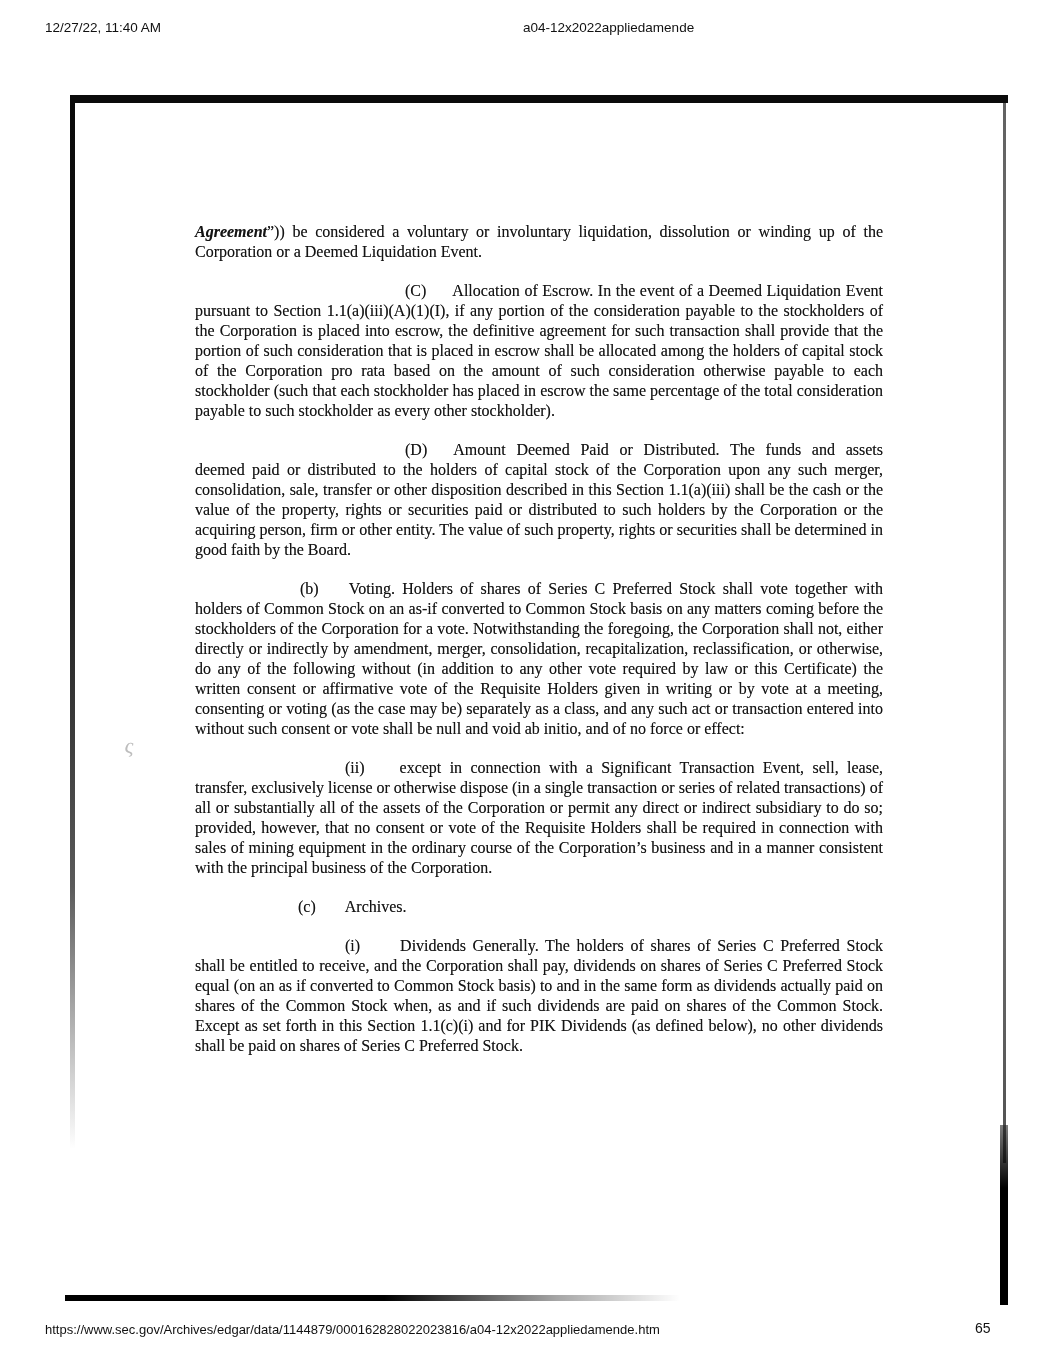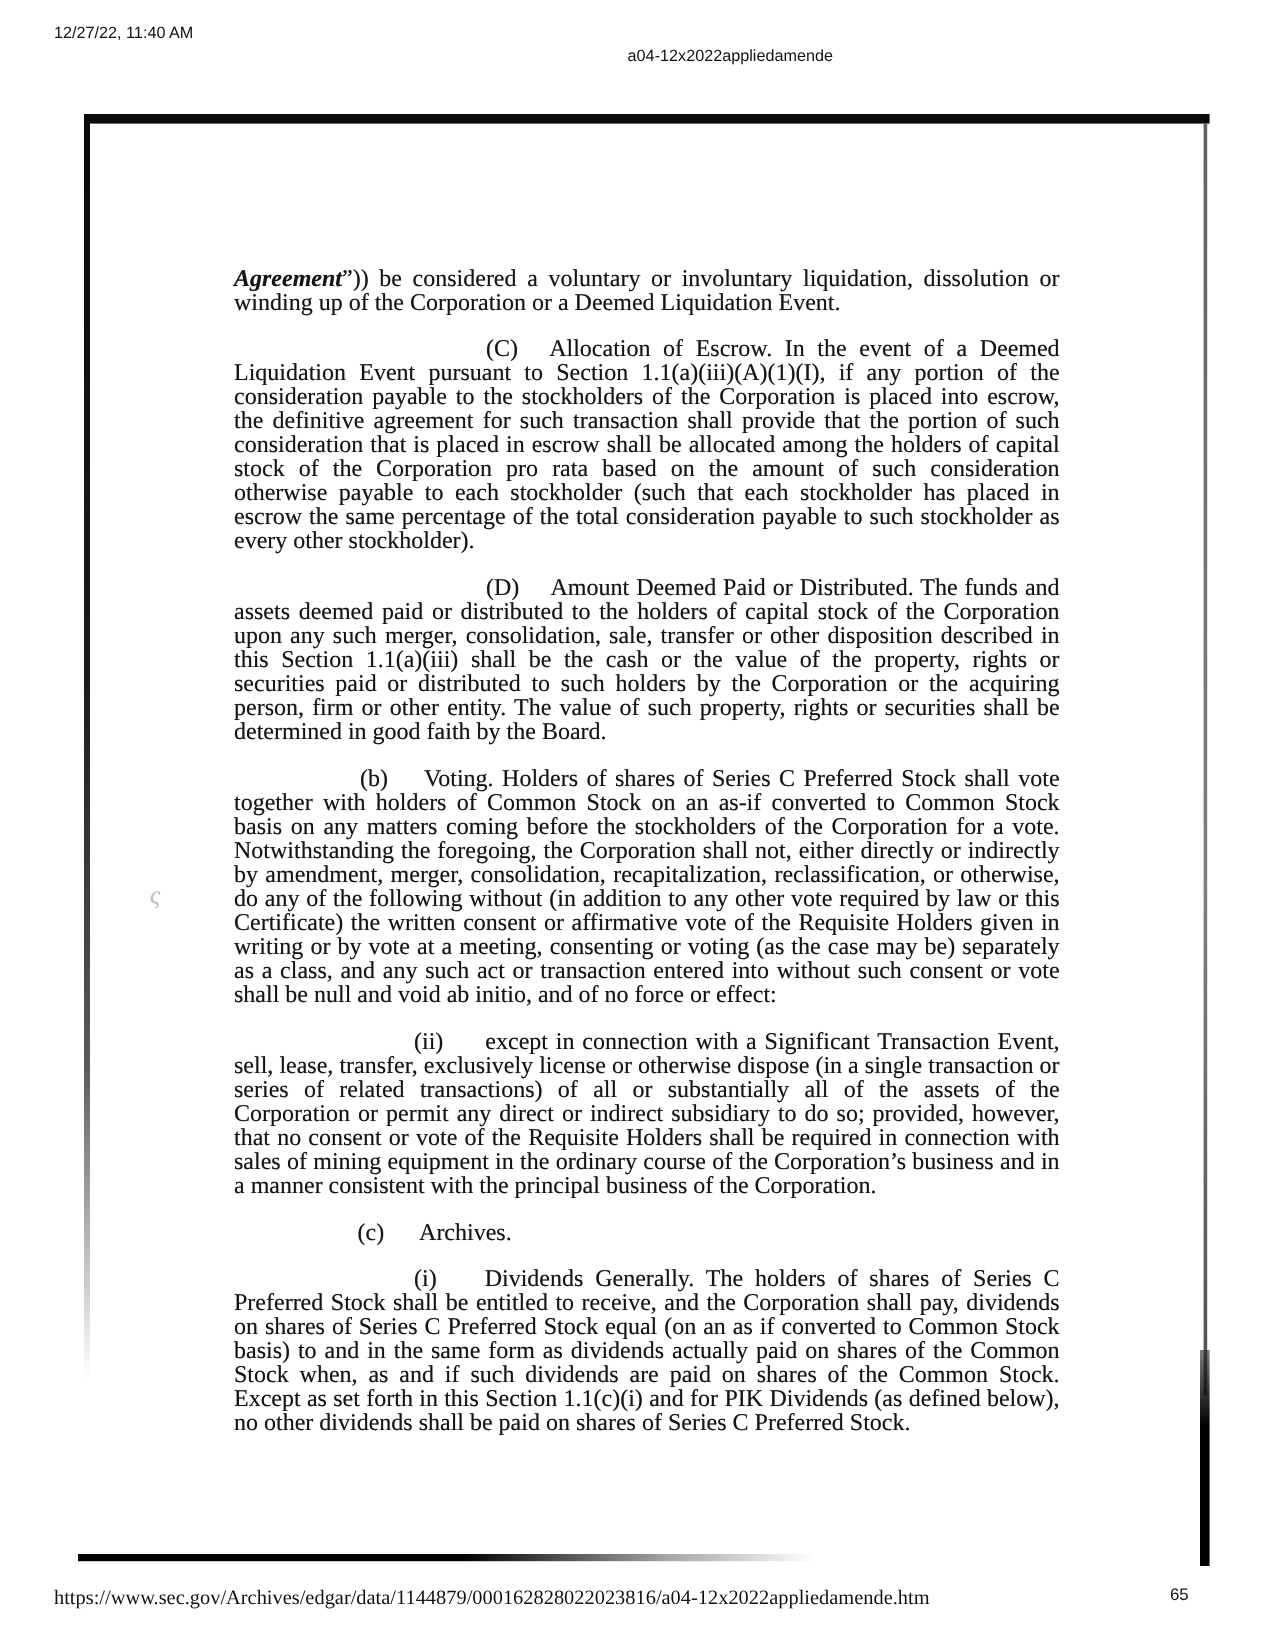--- a/index.html
+++ b/index.html
@@ -2,42 +2,42 @@
 <html><head>
 <meta charset="utf-8">
 <style>
   html,body{margin:0;padding:0;}
   body{
     width:1055px;height:1365px;position:relative;background:#ffffff;
     font-family:"Liberation Serif", serif;color:#1a1a1a;overflow:hidden;
   }
   
   .hdr-left{position:absolute;left:45px;top:20px;font-family:"Liberation Sans",sans-serif;font-size:13.5px;color:#111;}
-  .hdr-center{position:absolute;left:523px;top:20px;font-family:"Liberation Sans",sans-serif;font-size:13.5px;color:#111;margin-top:19px;}
-  .ftr-url{position:absolute;left:45px;top:1322px;font-family:Liberation Serif, serif;font-size:17px;color:#111;}
+  .hdr-center{position:absolute;left:523px;top:20px;font-family:"Liberation Sans",sans-serif;font-size:13.5px;color:#111;}
+  .ftr-url{position:absolute;left:45px;top:1322px;font-family:Liberation Sans, sans-serif;font-size:13px;color:#111;}
   .ftr-page{position:absolute;left:975px;top:1320px;font-family:"Liberation Sans",sans-serif;font-size:14px;color:#111;}
 
   
   .scan{position:absolute;left:70px;top:95px;width:938px;height:1210px;background:#ffffff;}
   .border-top{position:absolute;left:0;top:0;width:938px;height:8px;background:#0b0b0b;}
   .border-left{position:absolute;left:0;top:4px;width:5px;height:1050px;
     background:linear-gradient(to bottom,#0a0a0a 0%,#1c1c1c 45%,#5a5a5a 75%,rgba(90,90,90,0) 100%);}
   .border-right-thin{position:absolute;left:933px;top:8px;width:3px;height:1060px;
     background:linear-gradient(to bottom,rgba(70,70,70,.85) 0%,rgba(85,85,85,.75) 60%,rgba(60,60,60,.9) 100%);}
   .border-right-heavy{position:absolute;left:930px;top:1030px;width:8px;height:180px;
     background:linear-gradient(to bottom,rgba(40,40,40,.6) 0%,#000 35%,#000 100%);}
   .border-bottom{position:absolute;left:-5px;top:1200px;width:615px;height:6px;
     background:linear-gradient(to right,#000 0%,#000 52%,rgba(0,0,0,.35) 80%,rgba(0,0,0,0) 100%);}
   .artifact{position:absolute;left:55px;top:638px;font-size:22px;color:#bdbdbd;
     transform:rotate(8deg);font-family:"Liberation Serif",serif;}
 
   
   .content{
     position:absolute;left:125px;top:127px;width:688px;
-    font-size:20px;line-height:20px;text-align:justify;
+    font-size:16px;line-height:20px;text-align:justify;
     color:#141414;text-shadow:0 0 .6px rgba(20,20,20,.5);
   }
   .para{margin:0 0 19px 0;}
   .b{font-weight:bold;}
   .i{font-style:italic;}
   .u{text-underline-offset:2px;}
   .gap{display:inline-block;height:1px;}
 </style>
 </head>
 <body>

